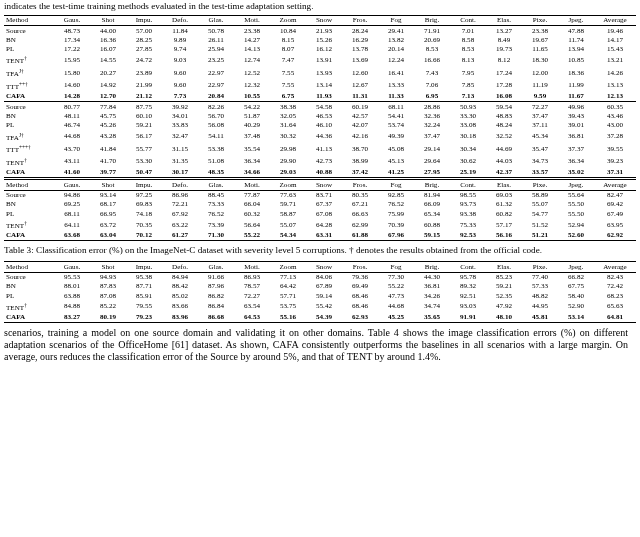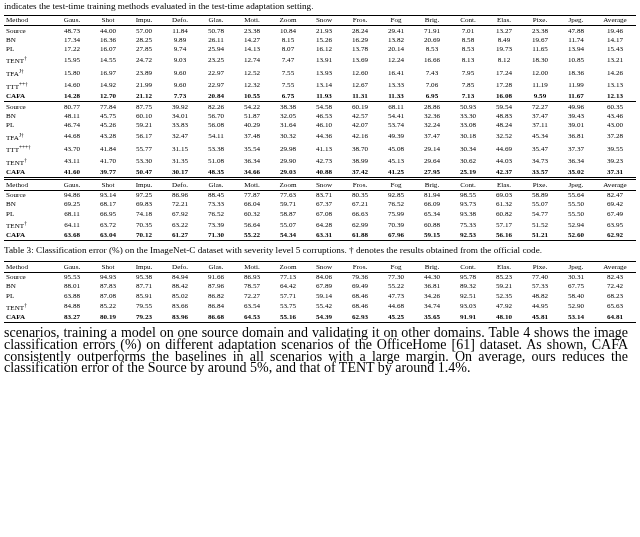--- a/index.html
+++ b/index.html
@@ -54,21 +54,21 @@
   .rule-mid td, .rule-mid th { border-bottom: 0.5px solid #000; }
   .bold { font-weight: bold; }
   .caption {
     font-size: 9.2px;
     line-height: 11.4px;
     padding: 3.5px 4px 4px 4px;
     text-align: justify;
   }
   .sup { vertical-align: super; font-size: 5.4px; }
   .bodytext {
-    font-size: 14px;
+    font-size: 10px;
     line-height: 11.6px;
     padding: 4px 4px 0 4px;
     text-align: justify;
   }
   .tbl-wrap { margin-top: 1px; }
 </style>
 </head>
 <body>
 
 <div class="page">
@@ -190,21 +190,21 @@
             <td>16.66</td>
             <td>8.13</td>
             <td>8.12</td>
             <td>18.30</td>
             <td>10.85</td>
             <td>13.21</td>
           </tr>
           <tr>
             <td class="col-method">TFA<span class="sup">J†</span></td>
             <td>15.80</td>
-            <td>16.97</td>
+            <td>20.27</td>
             <td>23.89</td>
             <td>9.60</td>
             <td>22.97</td>
             <td>12.52</td>
             <td>7.55</td>
             <td>13.93</td>
             <td>12.60</td>
             <td>16.41</td>
             <td>7.43</td>
             <td>7.95</td>
@@ -589,21 +589,21 @@
             <td>91.66</td>
             <td>86.93</td>
             <td>77.13</td>
             <td>84.06</td>
             <td>79.36</td>
             <td>77.30</td>
             <td>44.30</td>
             <td>95.78</td>
             <td>85.23</td>
             <td>77.40</td>
-            <td>30.31</td>
+            <td>66.82</td>
             <td>82.43</td>
           </tr>
           <tr>
             <td class="col-method">BN</td>
             <td>88.01</td>
             <td>87.83</td>
             <td>87.71</td>
             <td>88.42</td>
             <td>87.96</td>
             <td>78.57</td>

